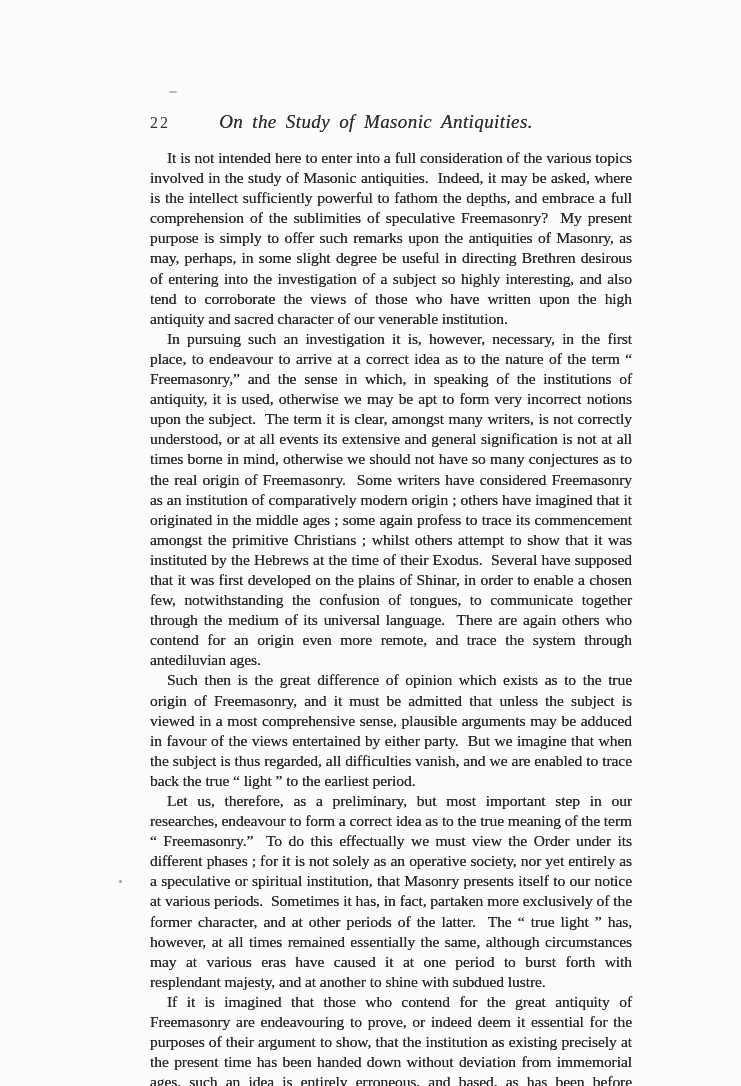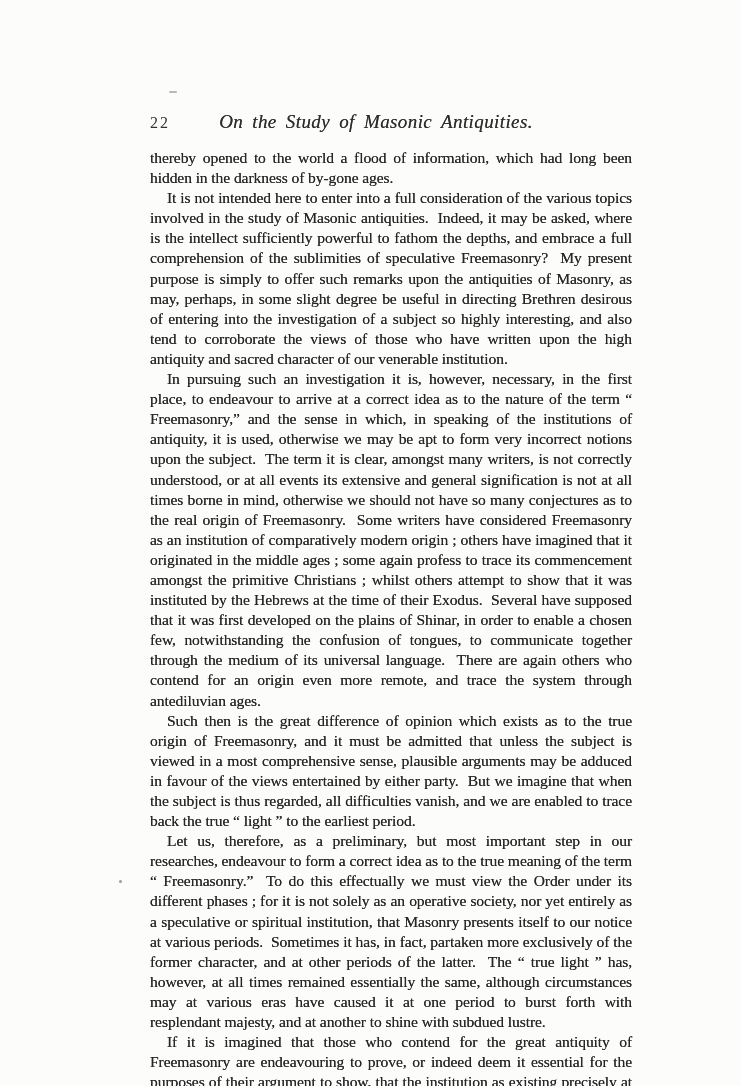--- a/index.html
+++ b/index.html
@@ -76,20 +76,19 @@
 <div class="page">
   <div class="artifact-dash"></div>
   <div class="artifact-dot"></div>
 
   <div class="header">
     <span class="page-number">22</span>
     <div class="running-title">On the Study of Masonic Antiquities.</div>
   </div>
 
   <div class="page-body">
-      <p class="para"><span>thereby opened to the world a flood of information, which had long been hidden in the darkness of by-gone ages.</span></p>
       <p class="para indent"><span>It is not intended here to enter into a full consideration of the various topics involved in the study of Masonic antiquities.  Indeed, it may be asked, where is the intellect sufficiently powerful to fathom the depths, and embrace a full comprehension of the sublimities of </span><span class="it">speculative</span><span> Freemasonry?  My present purpose is simply to offer such remarks upon the antiquities of Masonry, as may, perhaps, in some slight degree be useful in directing Brethren desirous of entering into the investigation of a subject so highly interesting, and also tend to corroborate the views of those who have written upon the high antiquity and sacred character of our venerable institution.</span></p>
       <p class="para indent"><span>In pursuing such an investigation it is, however, necessary, in the first place, to endeavour to arrive at a correct idea as to the nature of the term “ Freemasonry,” and the sense in which, in speaking of the institutions of antiquity, it is used, otherwise we may be apt to form very incorrect notions upon the subject.  The term it is clear, amongst many writers, is not correctly understood, or at all events its extensive and general signification is not at all times borne in mind, otherwise we should not have so many conjectures as to the real origin of Freemasonry.  Some writers have considered Freemasonry as an institution of comparatively modern origin ; others have imagined that it originated in the middle ages ; some again profess to trace its commencement amongst the primitive Christians ; whilst others attempt to show that it was instituted by the Hebrews at the time of their Exodus.  Several have supposed that it was first developed on the plains of Shinar, in order to enable a chosen few, notwithstanding the confusion of tongues, to communicate together through the medium of its universal language.  There are again others who contend for an origin even more remote, and trace the system through antediluvian ages.</span></p>
       <p class="para indent"><span>Such then is the great difference of opinion which exists as to the true origin of Freemasonry, and it must be admitted that unless the subject is viewed in a most comprehensive sense, plausible arguments may be adduced in favour of the views entertained by either party.  But we imagine that when the subject is thus regarded, all difficulties vanish, and we are enabled to trace back the true “ light ” to the earliest period.</span></p>
       <p class="para indent"><span>Let us, therefore, as a preliminary, but most important step in our researches, endeavour to form a correct idea as to the true meaning of the term “ Freemasonry.”  To do this effectually we must view the Order under its different phases ; for it is not solely as an </span><span class="it">operative</span><span> society, nor yet entirely as a </span><span class="it">speculative or spiritual</span><span> institution, that Masonry presents itself to our notice at various periods.  Sometimes it has, in fact, partaken more exclusively of the former character, and at other periods of the latter.  The “ true light ” has, however, at all times remained essentially the same, although circumstances may at various eras have caused it at one period to burst forth with resplendant majesty, and at another to shine with subdued lustre.</span></p>
       <p class="para indent"><span>If it is imagined that those who contend for the great antiquity of Freemasonry are endeavouring to prove, or indeed deem it essential for the purposes of their argument to show, that the institution as existing precisely at the present time has been handed down without deviation from immemorial ages, such an idea is entirely erroneous, and based, as has been before observed, upon an incorrect notion as to the true meaning of the term.  Though, as has been remarked, Freemasonry has some-</span></p>
     </div>
 </div>
 
 </body></html>

